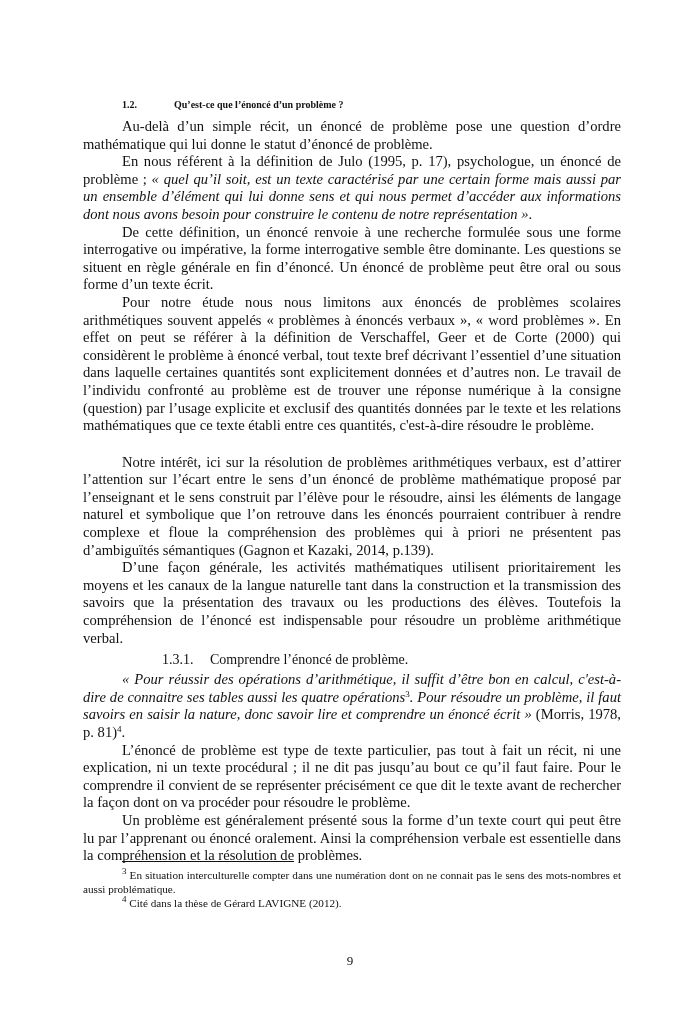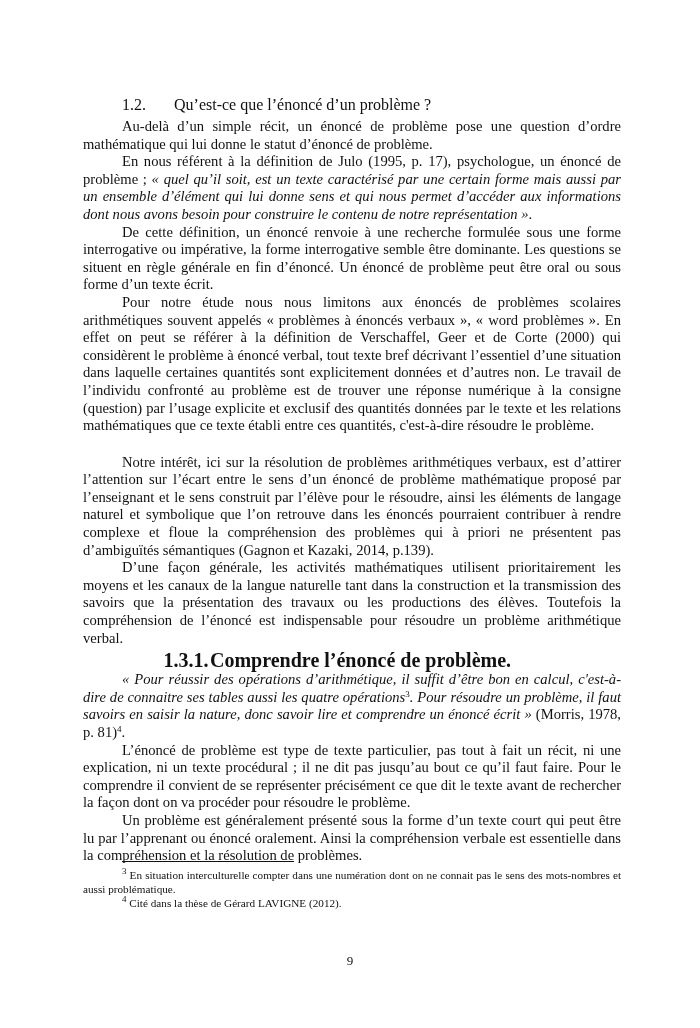--- a/index.html
+++ b/index.html
@@ -1,21 +1,21 @@
 <!DOCTYPE html>
 <html><head>
 <meta charset="utf-8">
 <style>
   html, body { margin:0; padding:0; background:#ffffff; }
   body { width:700px; height:1028px; position:relative; overflow:hidden;
          font-family:"Liberation Serif", "DejaVu Serif", serif; color:#111; }
   .page { position:absolute; left:83px; top:96px; width:538px; }
-  .h2 { font-weight:normal; font-size:16px; line-height:18px; margin:0 0 4px 39px; display:flex; }
+  .h2 { font-weight:bold; font-size:10px; line-height:18px; margin:0 0 4px 39px; display:flex; }
   .h2 .num { width:52px; display:inline-block; }
-  .h3 { font-weight:bold; font-size:20px; line-height:18px; margin:4px 0 2px 79px; display:flex;text-align:center; }
+  .h3 { font-weight:normal; font-size:14px; line-height:18px; margin:4px 0 2px 79px; display:flex; }
   .h3 .num { width:48px; display:inline-block; }
   p { margin:0; font-size:14.6px; line-height:17.6px; text-align:justify; text-indent:39px; }
   .gap { height:15px; }
   i { }
   sup { font-size:9px; line-height:0; vertical-align:5px; }
   .fn-rule { position:absolute; left:122px; top:861px; width:172px; height:1px; background:#111; }
   .footnotes { position:absolute; left:83px; top:868px; width:538px; font-size:11.2px; line-height:14px; text-align:justify; }
   .footnotes .fn { text-indent:39px; }
   .pagenum { position:absolute; left:0; width:700px; top:953px; text-align:center; font-size:13px; }
 </style>

